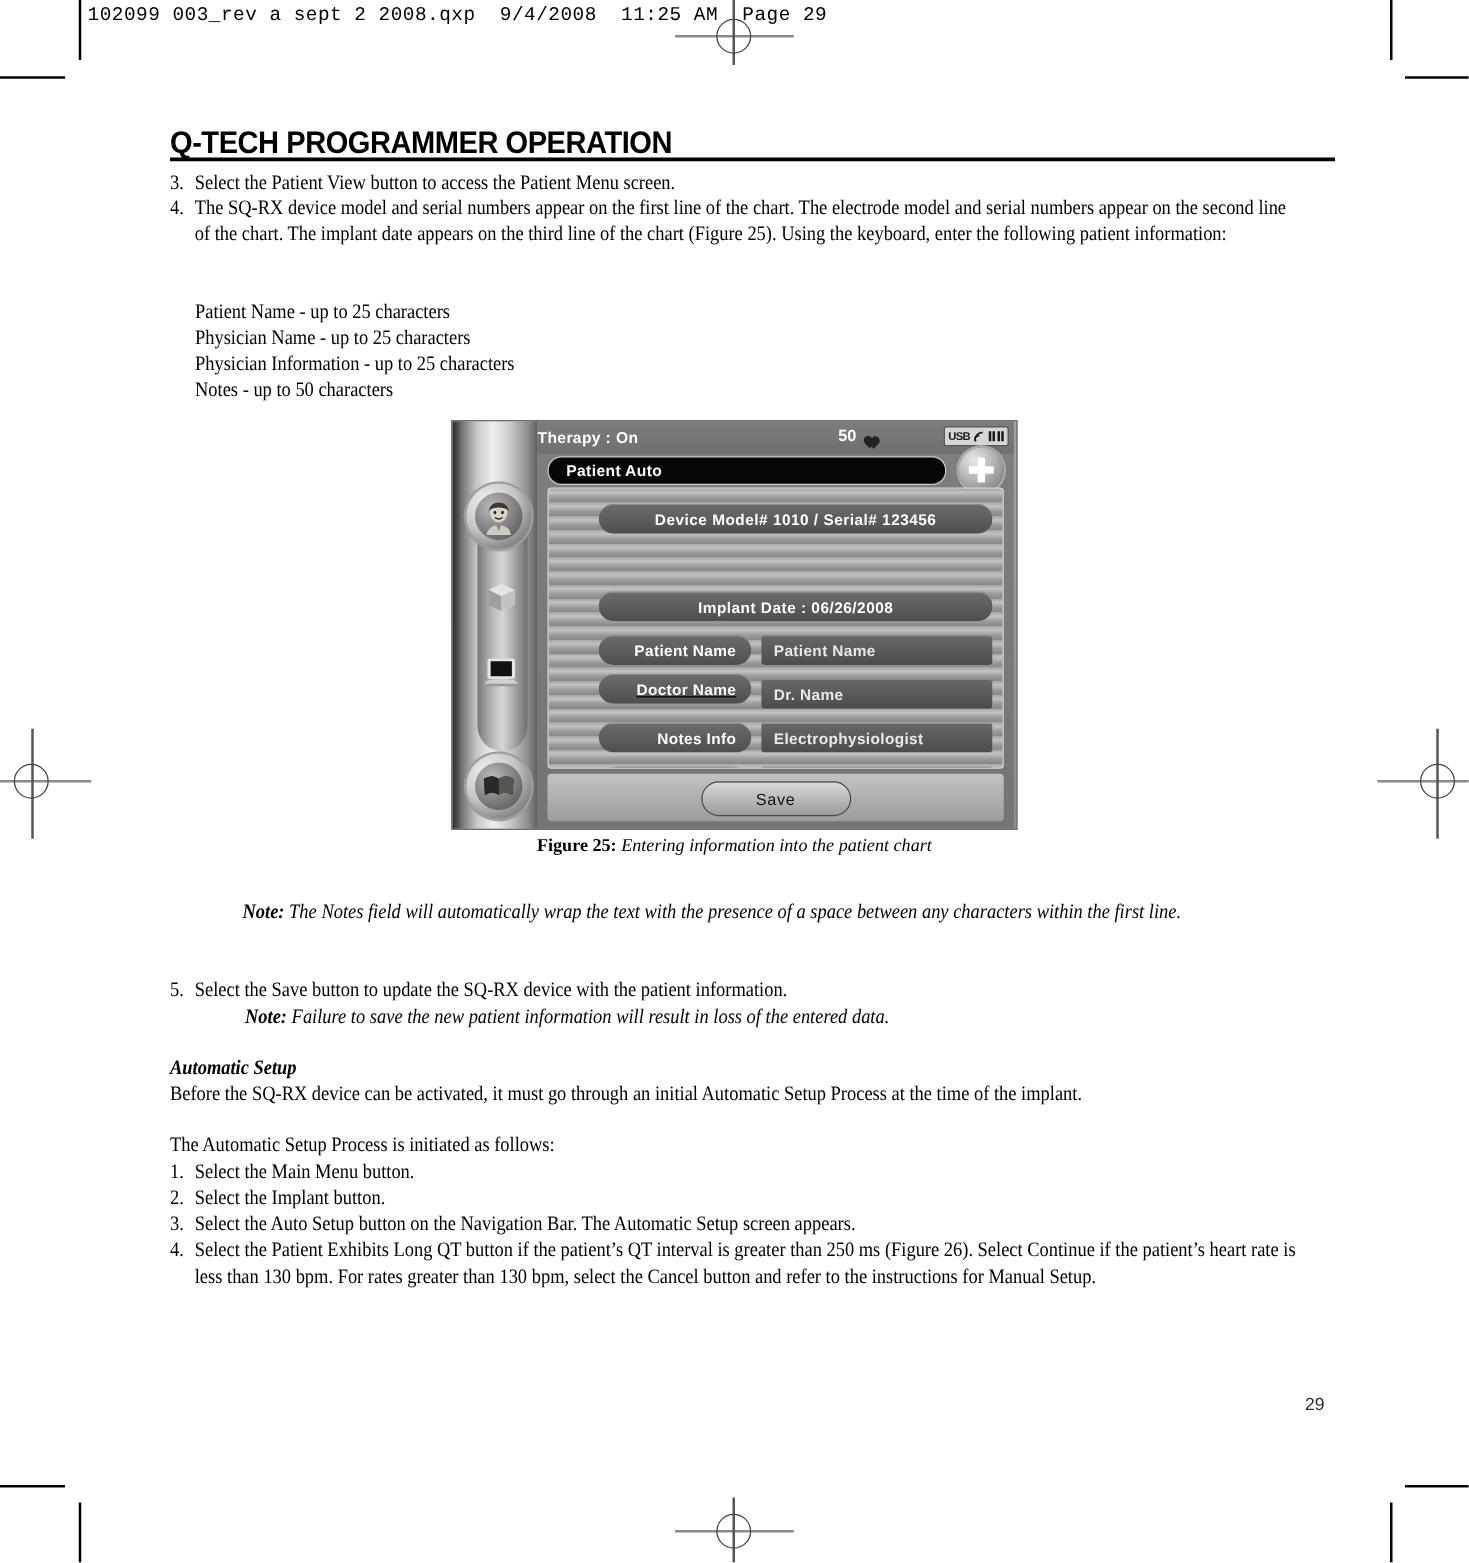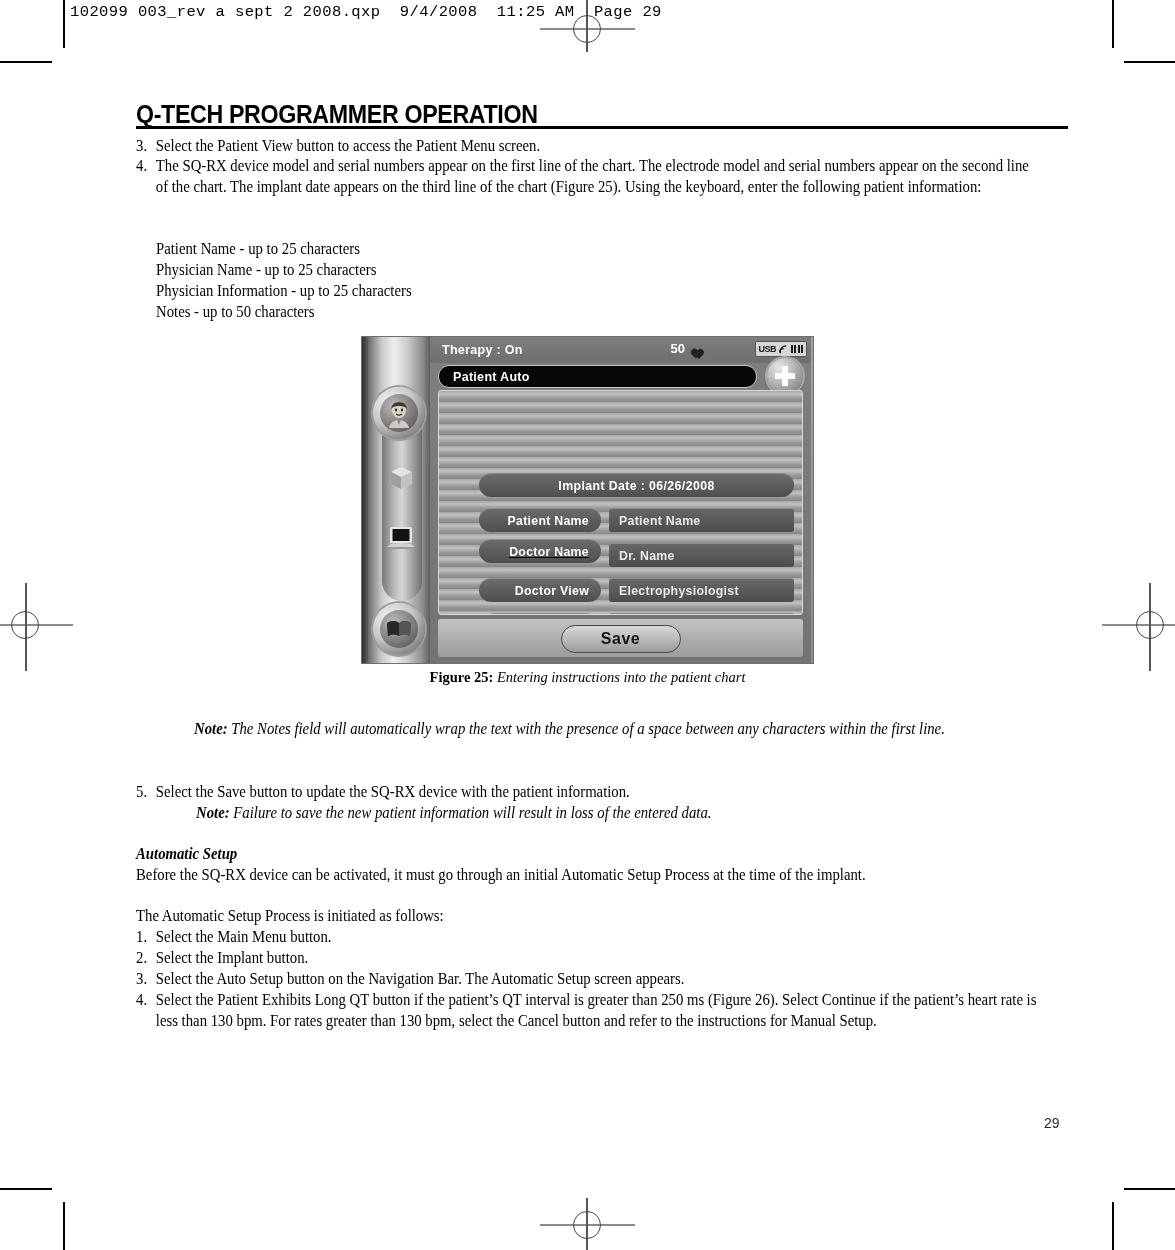--- a/index.html
+++ b/index.html
@@ -93,21 +93,21 @@
     position:absolute;left:68px;top:0;right:2px;bottom:0;
     background:linear-gradient(180deg,#7f7f7f,#747474);
   }
   .topbar{
     position:absolute;left:0;top:0;width:100%;height:26px;
     background:linear-gradient(180deg,#7d7d7d,#6f6f6f);
     display:flex;align-items:center;
   }
   .therapy{
     font-family:"Liberation Sans", sans-serif;font-weight:bold;font-size:12.5px;
-    color:#fff;margin-left:12px;letter-spacing:.3px;
+    color:#fff;margin-left:0;letter-spacing:.3px;
   }
   .hr-wrap{position:absolute;right:110px;top:4px;display:flex;align-items:center;gap:3px;}
   .hr-num{font-family:"Liberation Sans",sans-serif;font-weight:bold;font-size:13px;color:#fff;}
   .heart{width:13px;height:12px;position:relative;}
   .heart:before,.heart:after{
     content:"";position:absolute;top:2px;width:6.5px;height:9px;border-radius:6.5px 6.5px 0 0;
     background:#222;
   }
   .heart:before{left:6.2px;transform:rotate(45deg);transform-origin:0 100%;}
   .heart:after{left:6.2px;transform:rotate(-45deg);transform-origin:100% 100%;}
@@ -187,21 +187,21 @@
 
   .savebar{position:absolute;left:8px;right:8px;bottom:6px;height:38px;
     background:linear-gradient(180deg,#c3c3c3,#9c9c9c);border-radius:3px;}
   .savebtn{
     position:absolute;left:50%;transform:translateX(-50%);top:6px;
     width:118px;height:26px;border-radius:14px;
     background:linear-gradient(180deg,#d9d9d9,#9b9b9b);
     border:1.6px solid #4a4a4a;
     display:flex;align-items:center;justify-content:center;
   }
-  .savebtn span{font-family:"Liberation Sans",sans-serif;font-weight:bold;font-size:16px;color:#141414;letter-spacing:.5px;}
+  .savebtn span{font-family:"Liberation Sans",sans-serif;font-weight:normal;font-size:13px;color:#141414;letter-spacing:.5px;}
 
   .caption{
     position:absolute;left:361px;top:669px;width:453px;text-align:center;
     font-family:"Liberation Serif",serif;font-size:14.5px;
   }
 
   .pageno{
     position:absolute;left:1044px;top:1115px;
     font-family:"Liberation Sans",sans-serif;font-size:14px;color:#2a2a2a;
   }
@@ -340,40 +340,43 @@
         <div class="pill-title">
           <span>Patient Auto</span>
         </div>
         <div class="plusbtn">
           <div class="pl"></div>
         </div>
       </div>
 
       <div class="formarea">
 
+        <div class="fullpill" style="top:12px;">
+          <span>Device Model# 1010 / Serial# 123456</span>
+        </div>
         <div class="fullpill" style="top:82px;text-align:center;">
           <span>Implant Date  :  06/26/2008</span>
         </div>
 
         <div class="lblpill" style="top:117px;">
           <span>Patient Name</span>
         </div>
         <div class="valbox" style="top:117px;">
           <span>Patient Name</span>
         </div>
 
         <div class="lblpill" style="top:148px;text-decoration:underline;">
           <span>Doctor Name</span>
         </div>
         <div class="valbox" style="top:152px;">
           <span>Dr. Name</span>
         </div>
 
         <div class="lblpill" style="top:187px;">
-          <span>Doctor View</span>
+          <span>Notes Info</span>
         </div>
         <div class="valbox" style="top:187px;">
           <span>Electrophysiologist</span>
         </div>
 
         <div class="lblpill notes-lbl" style="top:222px;">
           
         </div>
         <div class="valbox notes-val" style="top:222px;">
           
@@ -383,21 +386,21 @@
       <div class="savebar">
         <div class="savebtn">
           <span>Save</span>
         </div>
       </div>
     </div>
   </div>
 
   <div class="caption">
     <b class="bd">Figure 25:</b>
-    <i class="it">Entering instructions into the patient chart</i>
+    <i class="it">Entering information into the patient chart</i>
   </div>
 
   <div class="blk body-txt" style="left:194px;top:718px;width:980px;">
     <span class="bi">Note:</span>
     <i class="it">The Notes field will automatically wrap the text with the presence of a space between any characters within the first line.</i>
   </div>
 
   <div class="li body-txt" style="left:136px;top:781px;width:1000px;">
     <div class="num">5.</div>
     <div class="tx">Select the Save button to update the SQ-RX device with the patient information.</div>

